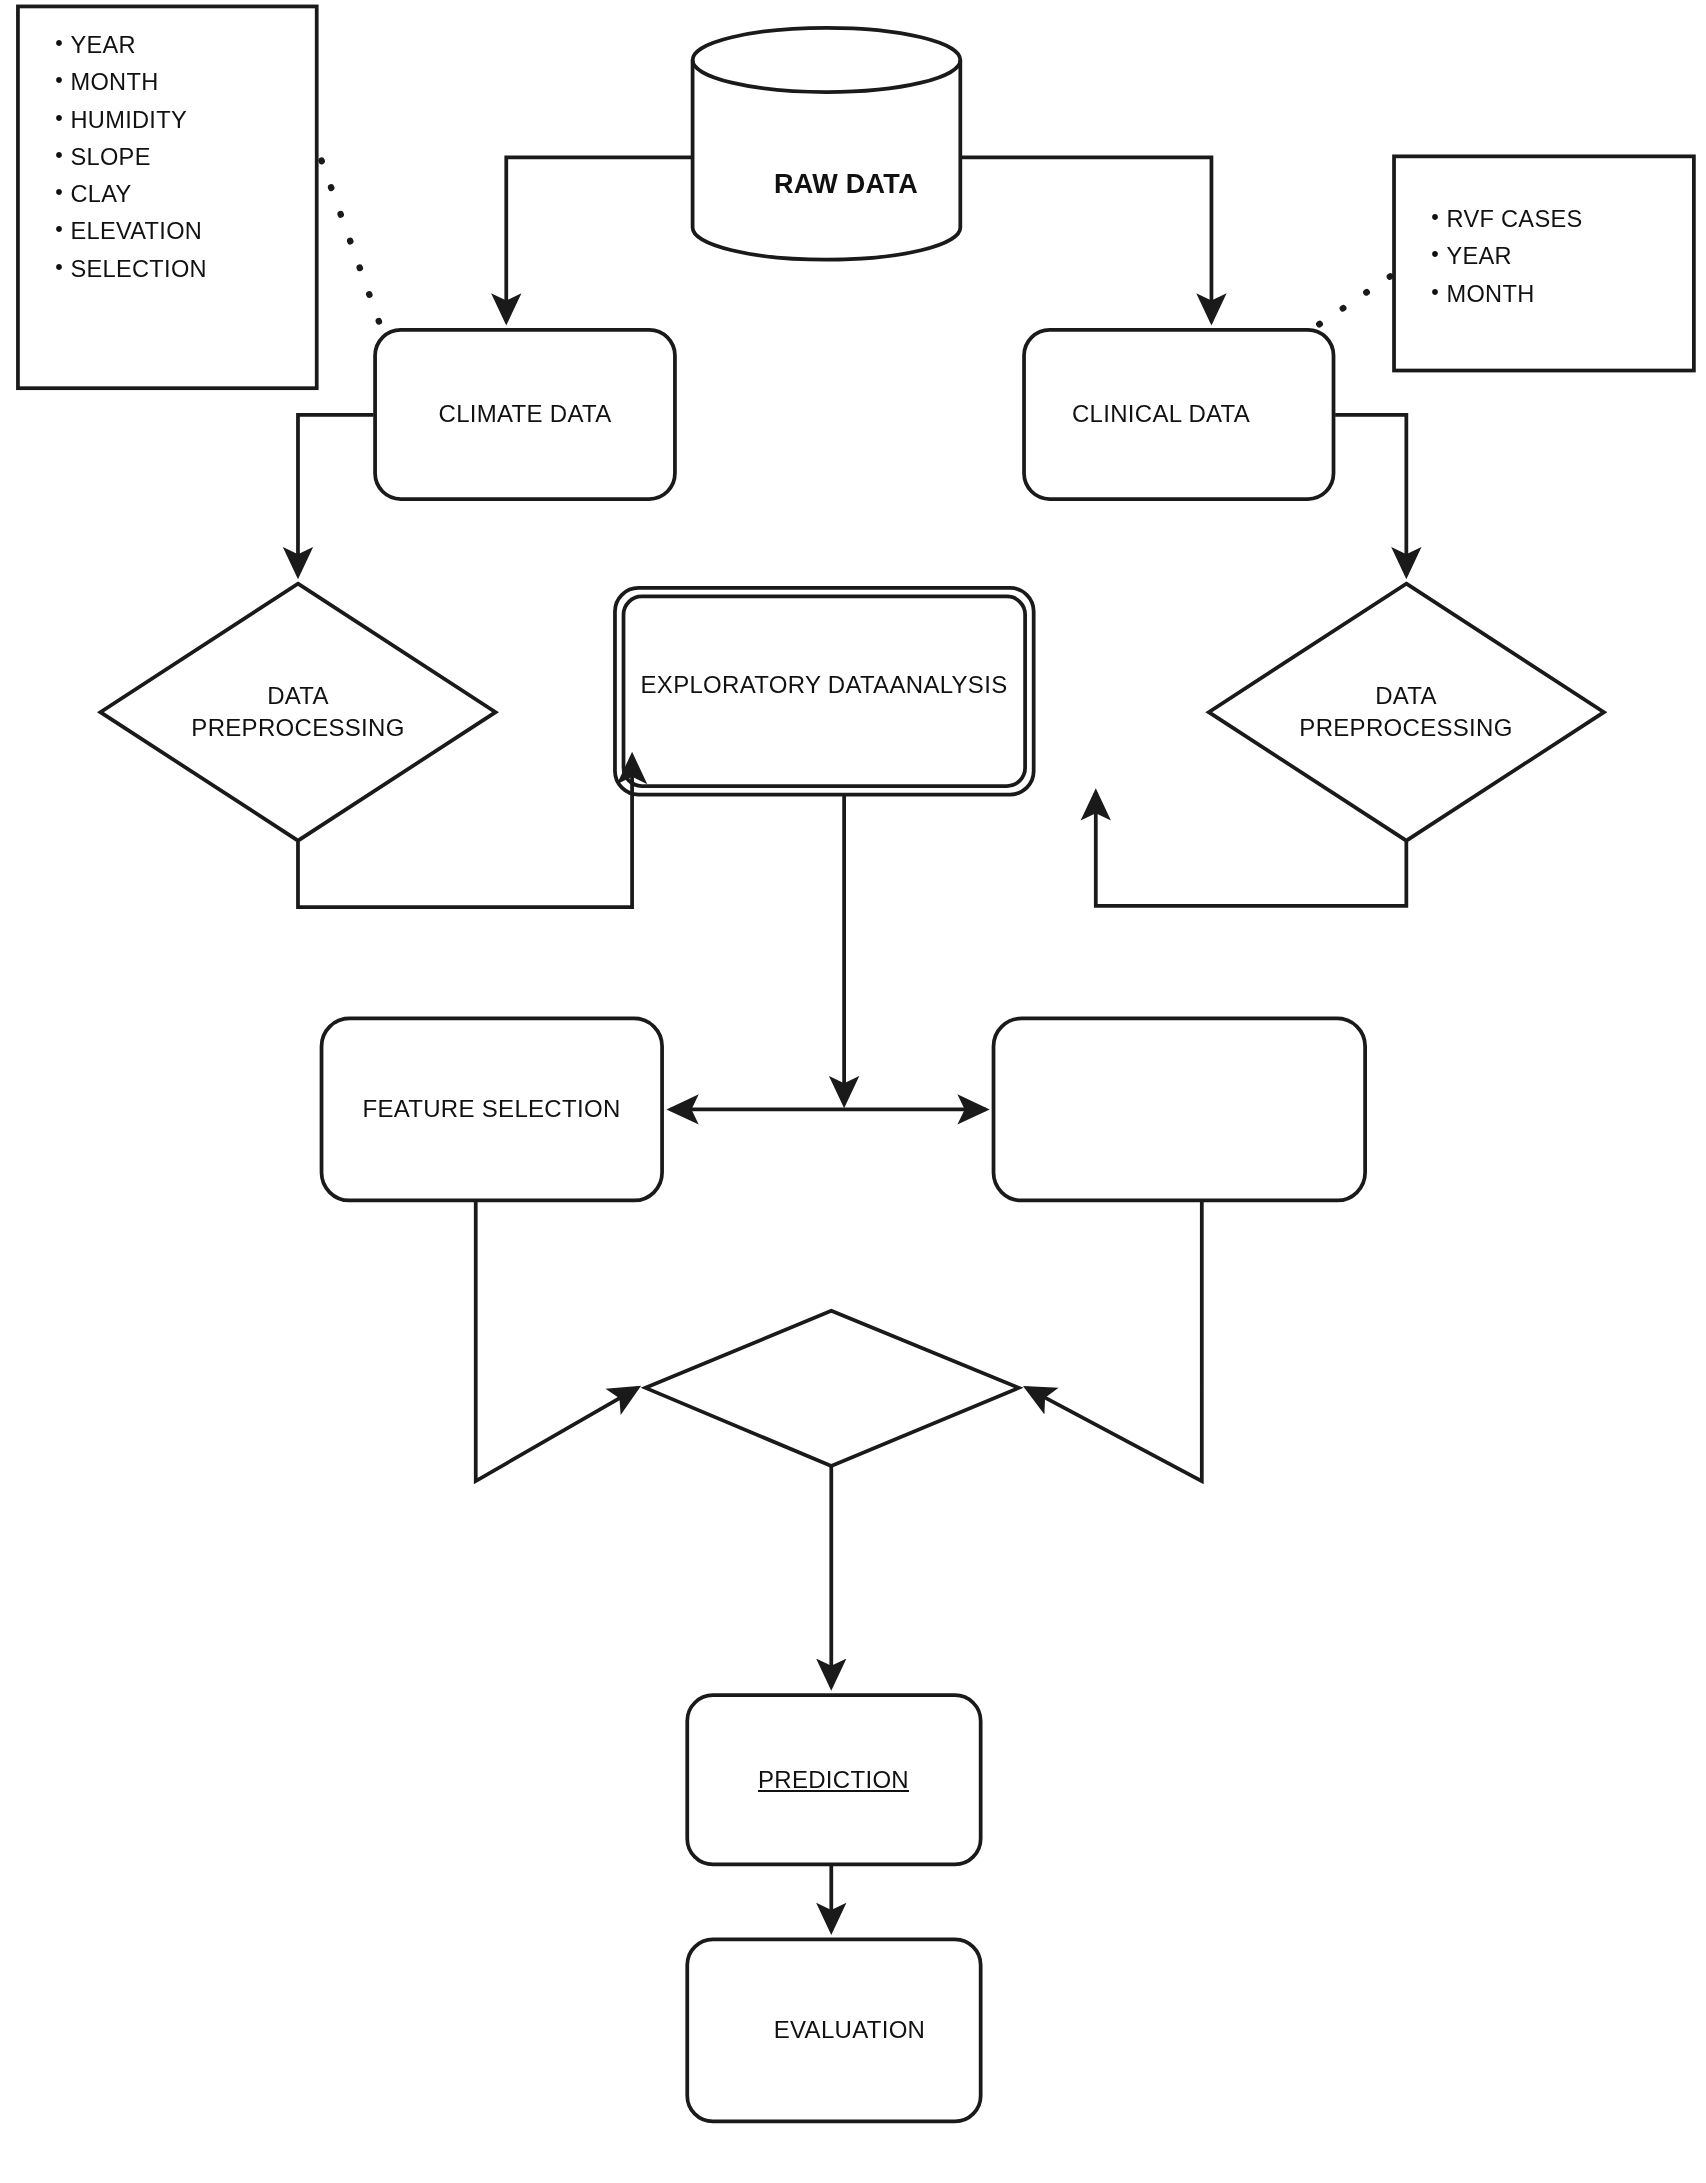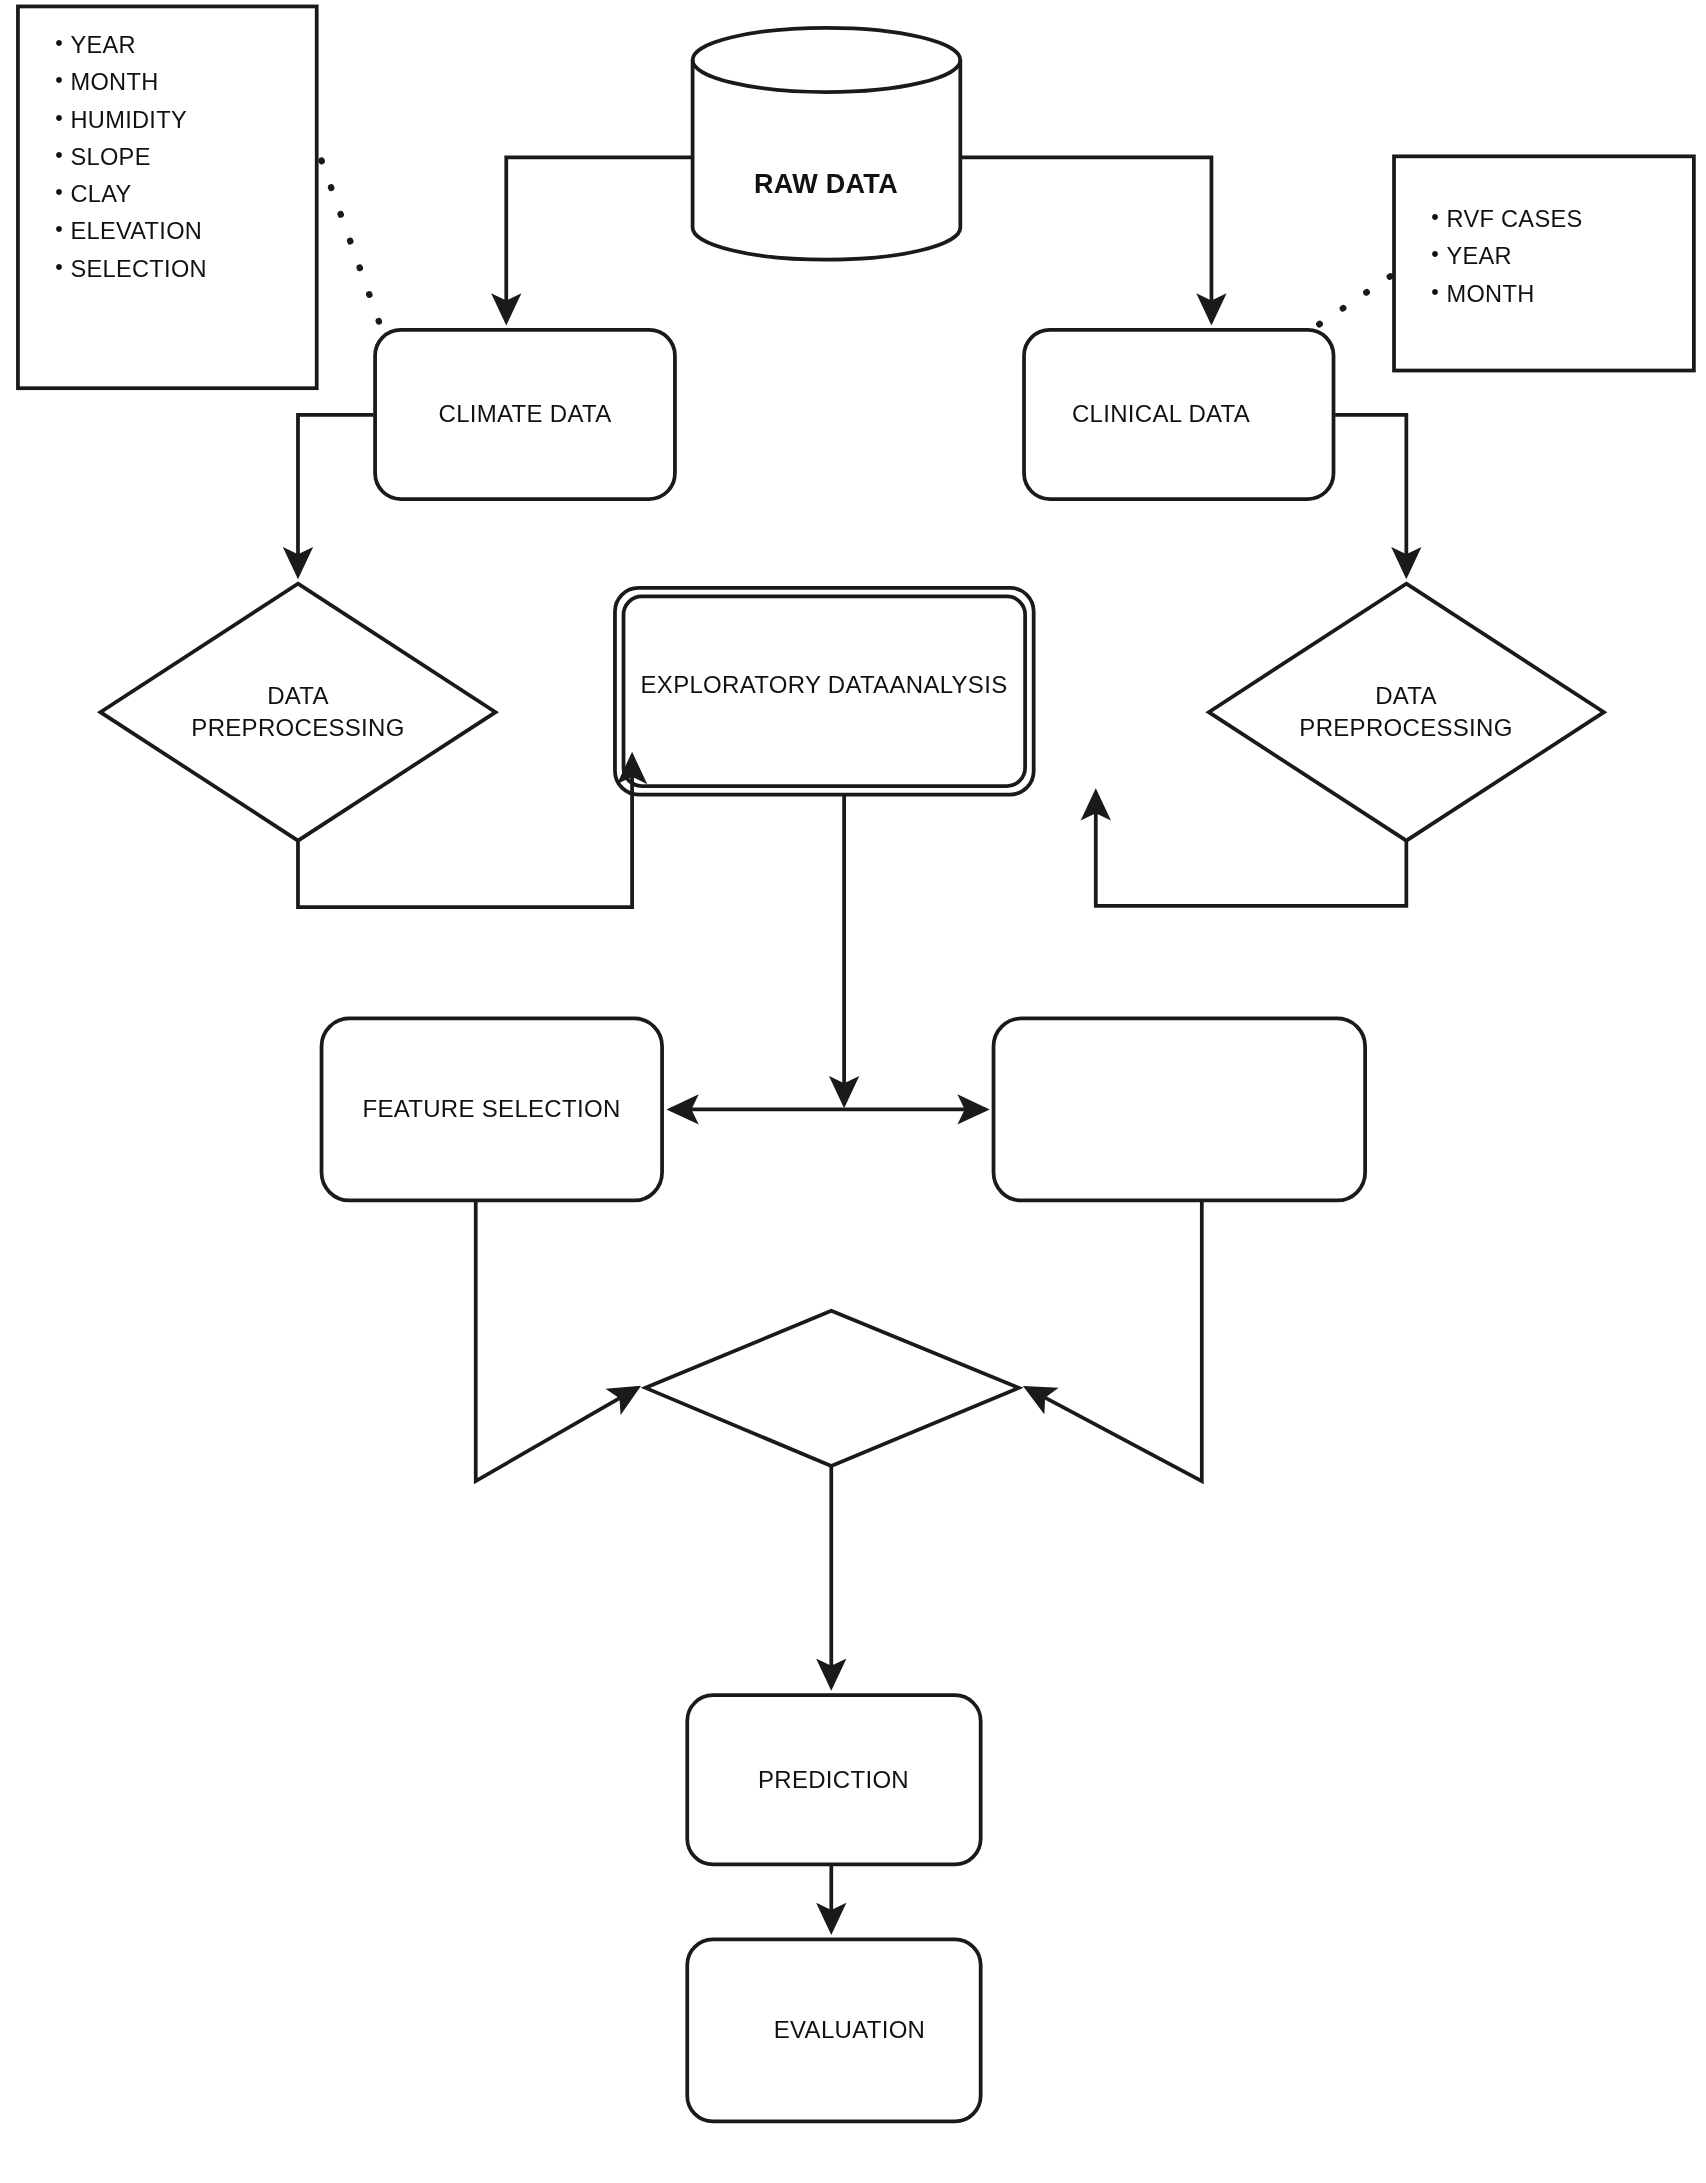--- a/index.html
+++ b/index.html
@@ -7,21 +7,21 @@
         font-family:"Liberation Sans","DejaVu Sans",sans-serif;overflow:hidden;}
   svg.layer{position:absolute;left:0;top:0;width:1707px;height:2183px;}
   .node-text{position:absolute;display:flex;align-items:center;justify-content:center;
              text-align:center;color:#111111;letter-spacing:0.3px;line-height:1.32;
              font-size:24px;pointer-events:none;}
   .listbox{position:absolute;}
   .listbox ul{margin:0;padding:0;list-style:none;}
   .listbox li{display:flex;align-items:flex-start;color:#111;font-size:23.6px;
               line-height:1.58;letter-spacing:0.3px;}
   .listbox li .bul{width:22.5px;flex:0 0 22.5px;text-align:center;font-size:21.4px;line-height:1.58;}
-  .bold{font-weight:bold;}
+  .bold{font-weight:bold;padding-left:20px;}
 </style>
 </head>
 <body>
 
 <div id="page">
 
   <svg class="layer" viewBox="0 0 3187 4077">
     <defs>
       <marker id="arrow" viewBox="0 0 12 12" refX="10" refY="6" markerWidth="9" markerHeight="9" orient="auto-start-reverse">
         <path d="M0,0.6 L11.5,6 L0,11.4 L2.6,6 Z" fill="#1a1a1a"></path>
@@ -164,18 +164,18 @@
 
   <div class="node-text" style="left:623px;top:637px;width:402px;height:96px;">
     <span>EXPLORATORY DATA</span>
     <span>ANALYSIS</span>
   </div>
 
   <div class="node-text" style="left:321px;top:1091px;width:341px;height:36px;">FEATURE SELECTION</div>
 
 
 
-  <div class="node-text" style="left:687px;top:1762px;width:293px;height:36px;">PREDICTION</div>
+  <div class="node-text" style="left:687px;top:1762px;width:293px;height:36px;text-decoration:underline;">PREDICTION</div>
 
   <div class="node-text" style="left:687px;top:2012px;width:293px;height:36px;margin-left:16px;">EVALUATION</div>
 
 </div>
 
 
 </body></html>

